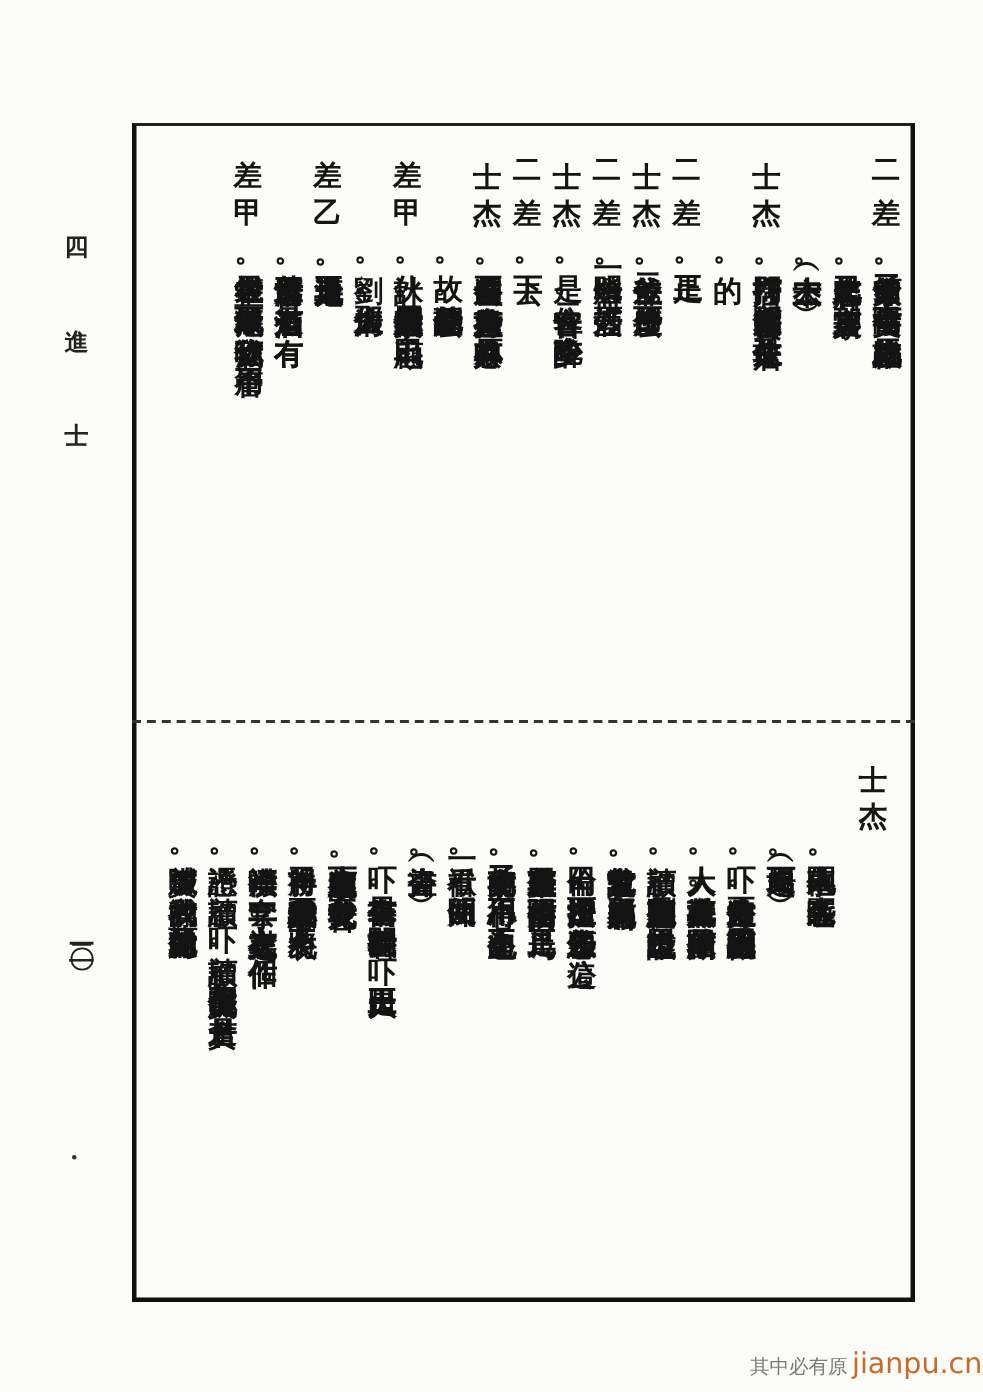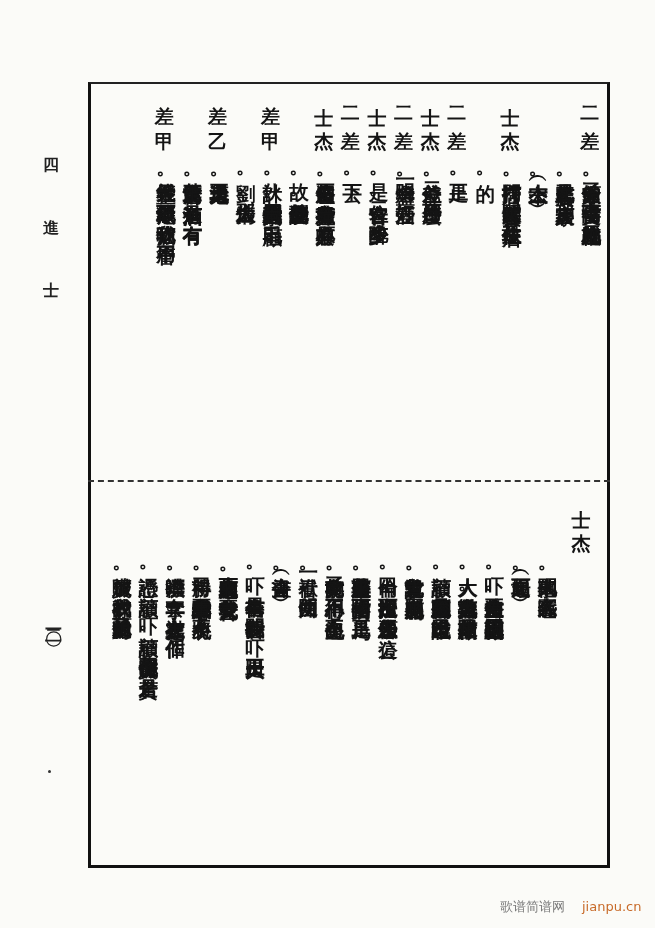--- a/index.html
+++ b/index.html
@@ -49,21 +49,21 @@
     line-height: 26.6px; letter-spacing: 0.2px; margin-top: 8px;
     text-orientation: upright;
   }
   .panel-bottom .line { margin-top: 0; }
 
   .watermark {
     position: absolute; left: 500px; top: 898px;
     font-family: "DejaVu Sans", "Liberation Sans", sans-serif;
     font-size: 13px; color: #7a7a7a;
   }
-  .watermark .latin { color: #c86b2a; margin-left: 17px; font-size: 13px; }
+  .watermark .latin { color: #c86b2a; margin-left: 3px; font-size: 19px; }
 </style>
 </head>
 <body>
 
 <div class="margin-col margin-title">
   <span>四</span>
   <span>進</span>
   <span>士</span>
 </div>
 <div class="margin-col margin-page">二〇一</div>
@@ -194,14 +194,14 @@
     </div>
   <div class="col" style="padding-top:68px;">
       <div class="line">憑證。顧讀。吓。顧讀。你不貪贓便罷。若是貪</div>
     </div>
   <div class="col" style="padding-top:68px;">
       <div class="line">贓賣放。我的衣襟。就是你的對頭了。</div>
     </div>
 </div>
 
 <div class="watermark">
-  <span>歌谱简谱网</span><span class="latin">jianpu.cn</span>
+  <span>其中必有原</span><span class="latin">jianpu.cn</span>
 </div>
 
 </body></html>

